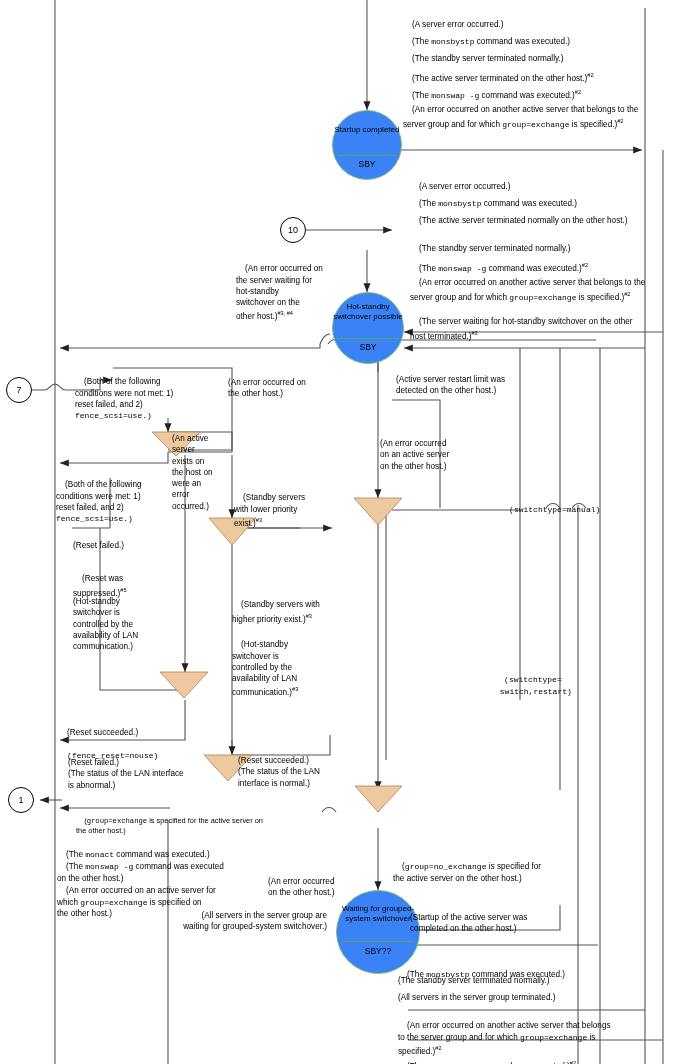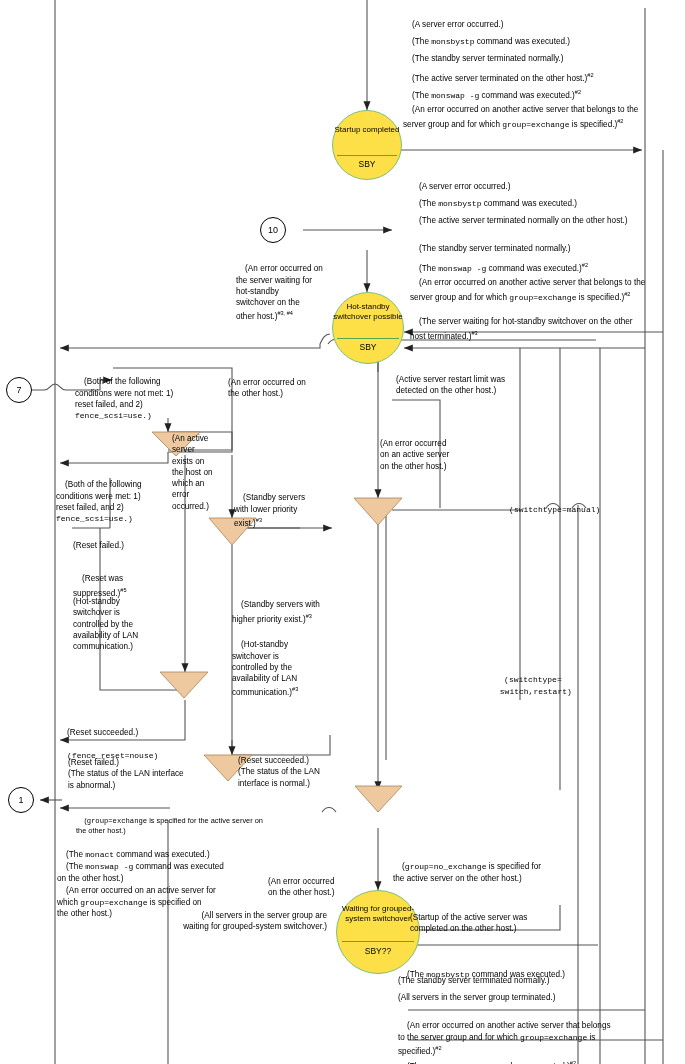--- a/index.html
+++ b/index.html
@@ -6,21 +6,21 @@
   body{width:685px;height:1064px;position:relative;overflow:hidden;
        font-family:"Liberation Sans","DejaVu Sans",sans-serif;color:#000;}
   #stage{position:absolute;left:0;top:0;width:685px;height:1064px;}
   svg.lines{position:absolute;left:0;top:0;width:685px;height:1064px;}
 
   .txt{position:absolute;font-size:8.2px;line-height:11.3px;color:#000;
        white-space:pre-wrap;}
   .mono{font-family:"Liberation Mono","DejaVu Sans Mono",monospace;font-size:8px;}
   .sup{font-size:5.6px;vertical-align:super;}
 
-  .state{position:absolute;border-radius:50%;background:#fde047;
+  .state{position:absolute;border-radius:50%;background:#3b82f6;
          border:1px solid #7fbf78;box-sizing:border-box;}
   .state .nm{position:absolute;left:0;right:0;text-align:center;
              font-size:8px;line-height:10px;color:#000;}
   .state .sep{position:absolute;left:6%;right:6%;border-top:1px solid #55a84e;}
   .state .sby{position:absolute;left:0;right:0;text-align:center;
               font-size:8.5px;color:#000;}
 
   .conn{position:absolute;border-radius:50%;border:1px solid #000;
         background:#fff;text-align:center;font-size:9px;box-sizing:border-box;}
 </style>
@@ -130,21 +130,21 @@
   </div>
 
   <div class="state" style="left:336px;top:890px;width:84px;height:84px;">
     <div class="nm" style="top:13px;">Waiting for
 grouped-system
 switchover</div>
     <div class="sep" style="top:50px;"></div>
     <div class="sby" style="top:55px;">SBY??</div>
   </div>
 
-  <div class="conn" style="left:260px;top:217px;width:26px;height:26px;line-height:25px;text-align:center;">10</div>
+  <div class="conn" style="left:280px;top:217px;width:26px;height:26px;line-height:25px;text-align:center;">10</div>
   <div class="conn" style="left:6px;top:377px;width:26px;height:26px;line-height:25px;">7</div>
   <div class="conn" style="left:8px;top:787px;width:26px;height:26px;line-height:25px;">1</div>
 
   <svg class="lines" viewBox="0 0 685 1064" xmlns="http://www.w3.org/2000/svg">
     <g fill="#eec9a0" stroke="#a98355" stroke-width="0.8">
       <polygon points="152,432 200,432 176,456"></polygon>
       <polygon points="160,672 208,672 184,698"></polygon>
       <polygon points="209,518 256,518 232,545"></polygon>
       <polygon points="354,498 402,498 378,525"></polygon>
       <polygon points="204,755 252,755 228,781"></polygon>
@@ -217,21 +217,21 @@
 </span><span class="mono">fence_scsi=use.)</span>
   </div>
 
   <div class="txt" style="left:228px;top:377px;width:110px;">(An error occurred on
 the other host.)</div>
 
   <div class="txt" style="left:172px;top:433px;width:58px;">(An active
 server
 exists on
 the host on
-which an
+were an
 error
 occurred.)</div>
 
   <div class="txt" style="left:234px;top:481px;width:100px;">
     <span>(Standby servers
 with lower priority
 exist.)</span><span class="sup">#3</span>
   </div>
 
   <div class="txt" style="left:232px;top:588px;width:120px;">

